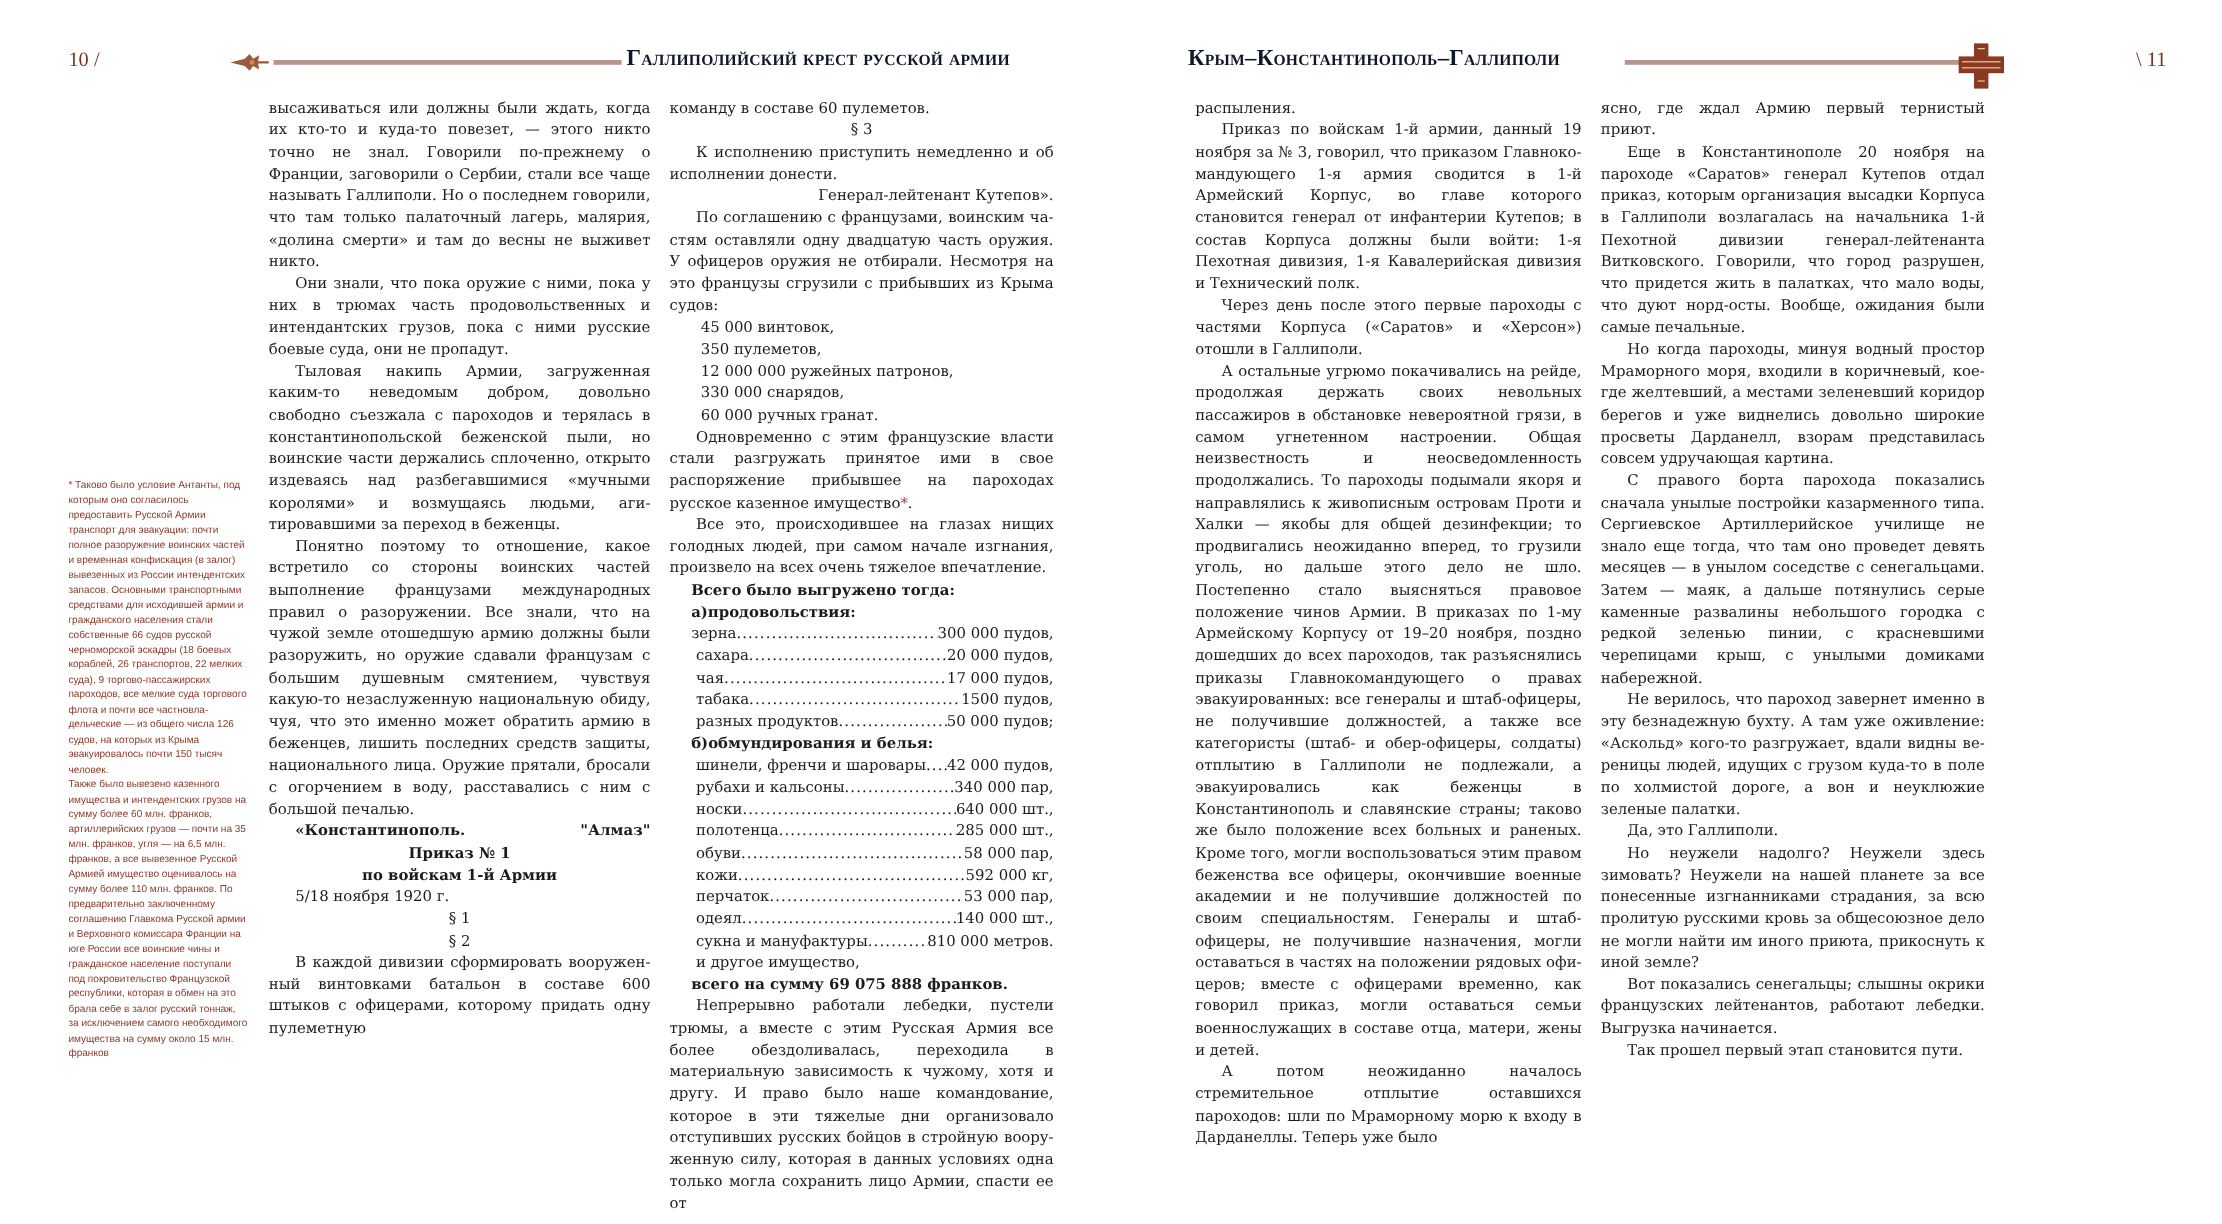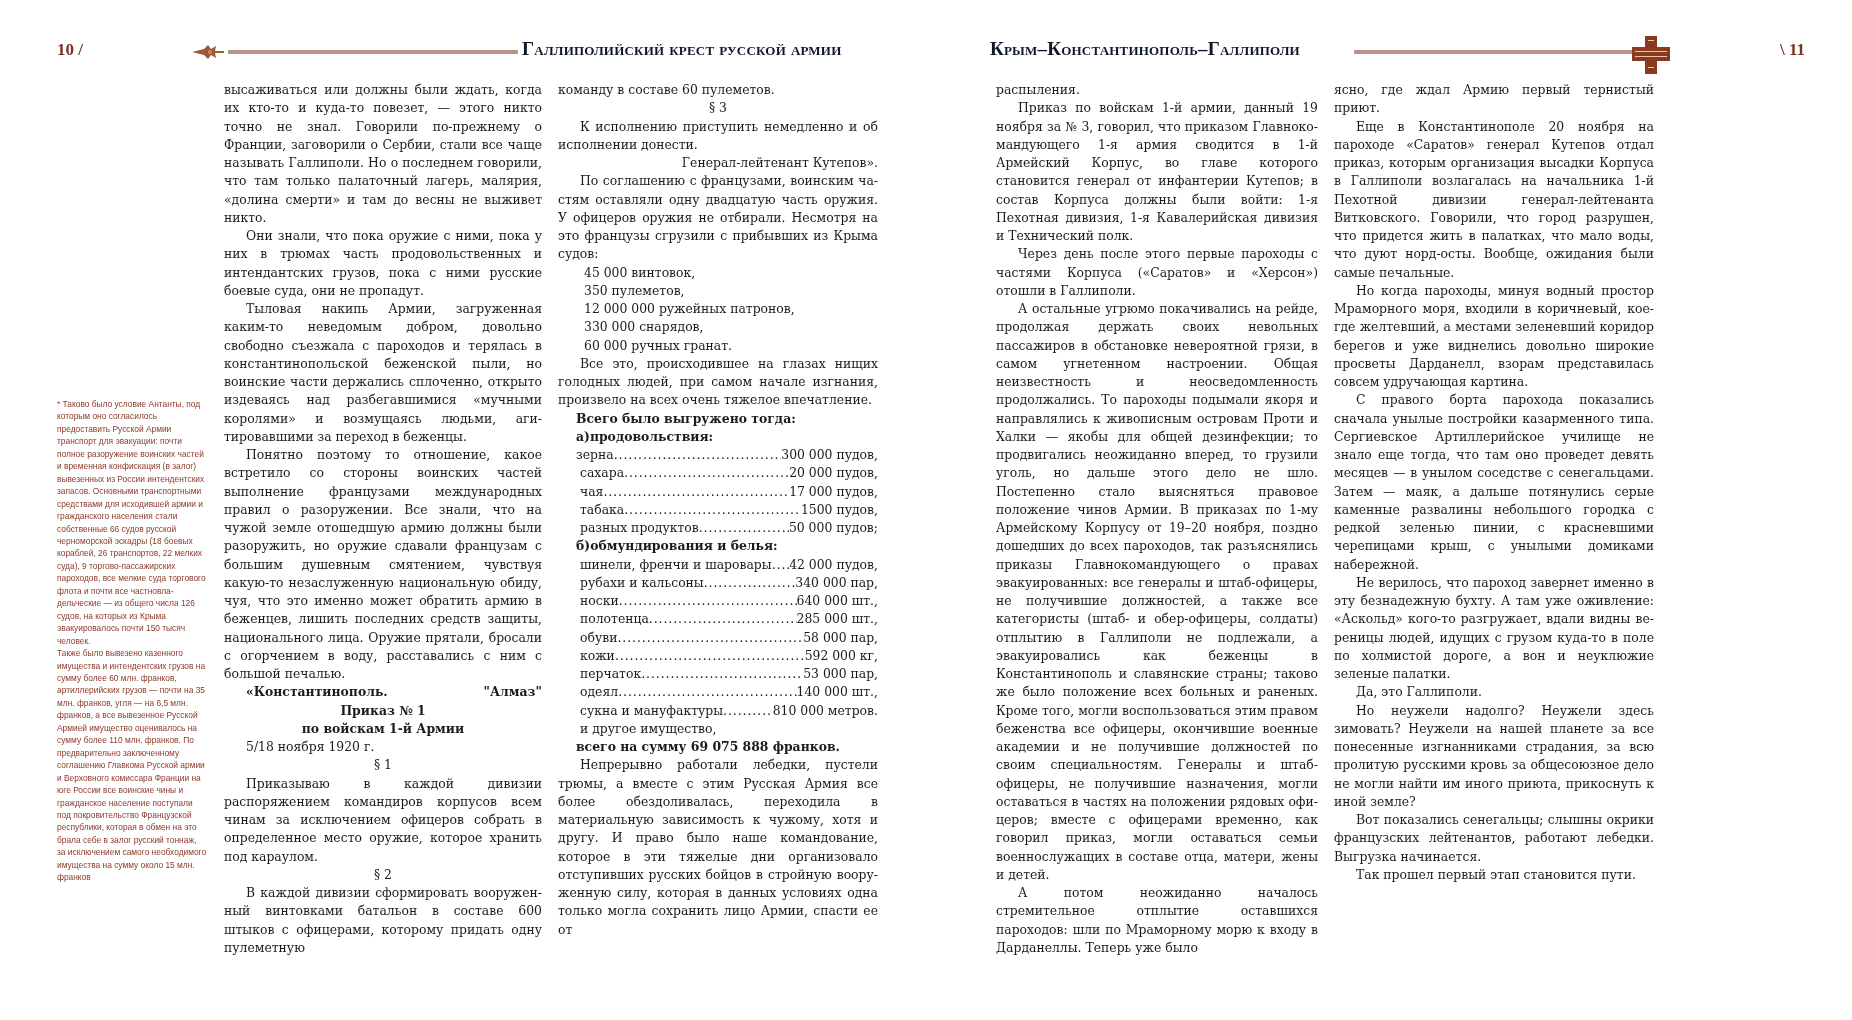--- a/index.html
+++ b/index.html
@@ -1,18 +1,18 @@
 <!DOCTYPE html>
 <html><head>
 <meta charset="utf-8">
 <style>
   html, body { margin: 0; padding: 0; background: #ffffff; }
   body { width: 1852px; height: 1020px; position: relative; overflow: hidden;
          font-family: "DejaVu Serif", "Liberation Serif", serif; color: #1e1a17; }
-  .page-num { position: absolute; top: 40px; font-family: "Liberation Serif", serif; font-weight: bold;
+  .page-num { position: absolute; top: 40px; font-family: "Liberation Serif", serif; font-weight: normal;
               font-size: 17px; color: #7a3322; }
   .header-title { position: absolute; top: 38px; font-family: "Liberation Serif", serif; font-weight: bold;
                   font-size: 19px; color: #0f172a; font-variant: small-caps; letter-spacing: 0.2px; white-space: nowrap; }
   .rule { position: absolute; height: 4px; background: #b9948a; top: 50px; }
   .ornament { position: absolute; }
   .column { position: absolute; top: 81px; font-size: 12.4px; line-height: 18.25px; }
   .column p { margin: 0; text-align: justify; }
   .column .ind { text-indent: 22px; }
   .center { text-align: center !important; }
   .right { text-align: right !important; }
@@ -66,36 +66,36 @@
   <p class="ind">Тыловая накипь Армии, загруженная каким-то неведомым добром, довольно свободно съезжала с пароходов и терялась в константинопольской беженской пыли, но воинские части держались сплоченно, открыто издеваясь над разбегавшимися «мучными королями» и возмущаясь людьми, аги­тировавшими за переход в беженцы.</p>
   <p class="ind">Понятно поэтому то отношение, какое встрети­ло со стороны воинских частей выполнение фран­цузами международных правил о разоружении. Все знали, что на чужой земле отошедшую армию должны были разоружить, но оружие сдавали французам с большим душевным смятением, чув­ствуя какую-то незаслуженную национальную обиду, чуя, что это именно может обратить армию в беженцев, лишить последних средств защиты, национального лица. Оружие прятали, бросали с огорчением в воду, расставались с ним с большой печалью.</p>
   <div style="display:flex; justify-content:space-between; padding-left:22px;font-weight:bold;">
     <span>«Константинополь.</span>
     <span>"Алмаз"</span>
   </div>
   <p class="center bold">Приказ № 1</p>
   <p class="center bold">по войскам 1-й Армии</p>
   <p class="ind">5/18 ноября 1920 г.</p>
   <p class="center">§ 1</p>
-  <p class="ind">Приказываю в каждой дивизии распоряжением командиров корпусов всем чинам за исключением офицеров собрать в определенное место оружие, которое хранить под караулом.</p>
   <p class="center">§ 2</p>
   <p class="ind">В каждой дивизии сформировать вооружен­ный винтовками батальон в составе 600 штыков с офицерами, которому придать одну пулеметную</p>
 </div>
 
 <div class="column" style="left:558px; width:320px;">
   <p>команду в составе 60 пулеметов.</p>
   <p class="center">§ 3</p>
   <p class="ind">К исполнению приступить немедленно и об ис­полнении донести.</p>
   <p class="right">Генерал-лейтенант Кутепов».</p>
   <p class="ind">По соглашению с французами, воинским ча­стям оставляли одну двадцатую часть оружия. У офицеров оружия не отбирали. Несмотря на это французы сгрузили с прибывших из Крыма судов:</p>
   <div class="list-item">45 000 винтовок,</div>
   <div class="list-item">350 пулеметов,</div>
   <div class="list-item">12 000 000 ружейных патронов,</div>
   <div class="list-item">330 000 снарядов,</div>
   <div class="list-item">60 000 ручных гранат.</div>
+  <p class="ind"><span>Одновременно с этим французские власти ста­ли разгружать принятое ими в свое распоряжение прибывшее на пароходах русское казенное имуще­ство</span><span class="star">*</span><span>.</span></p>
   <p class="ind">Все это, происходившее на глазах нищих голод­ных людей, при самом начале изгнания, произвело на всех очень тяжелое впечатление.</p>
   <p class="bold" style="padding-left:18px;">Всего было выгружено тогда:</p>
   <p class="bold" style="padding-left:18px;">а)продовольствия:</p>
 
   <div class="table-row" style="padding-left:18px;">
       <span class="lbl">зерна</span>
       <span class="dots"></span>
       <span class="val">300 000 пудов,</span>
     </div>
   <div class="table-row">

